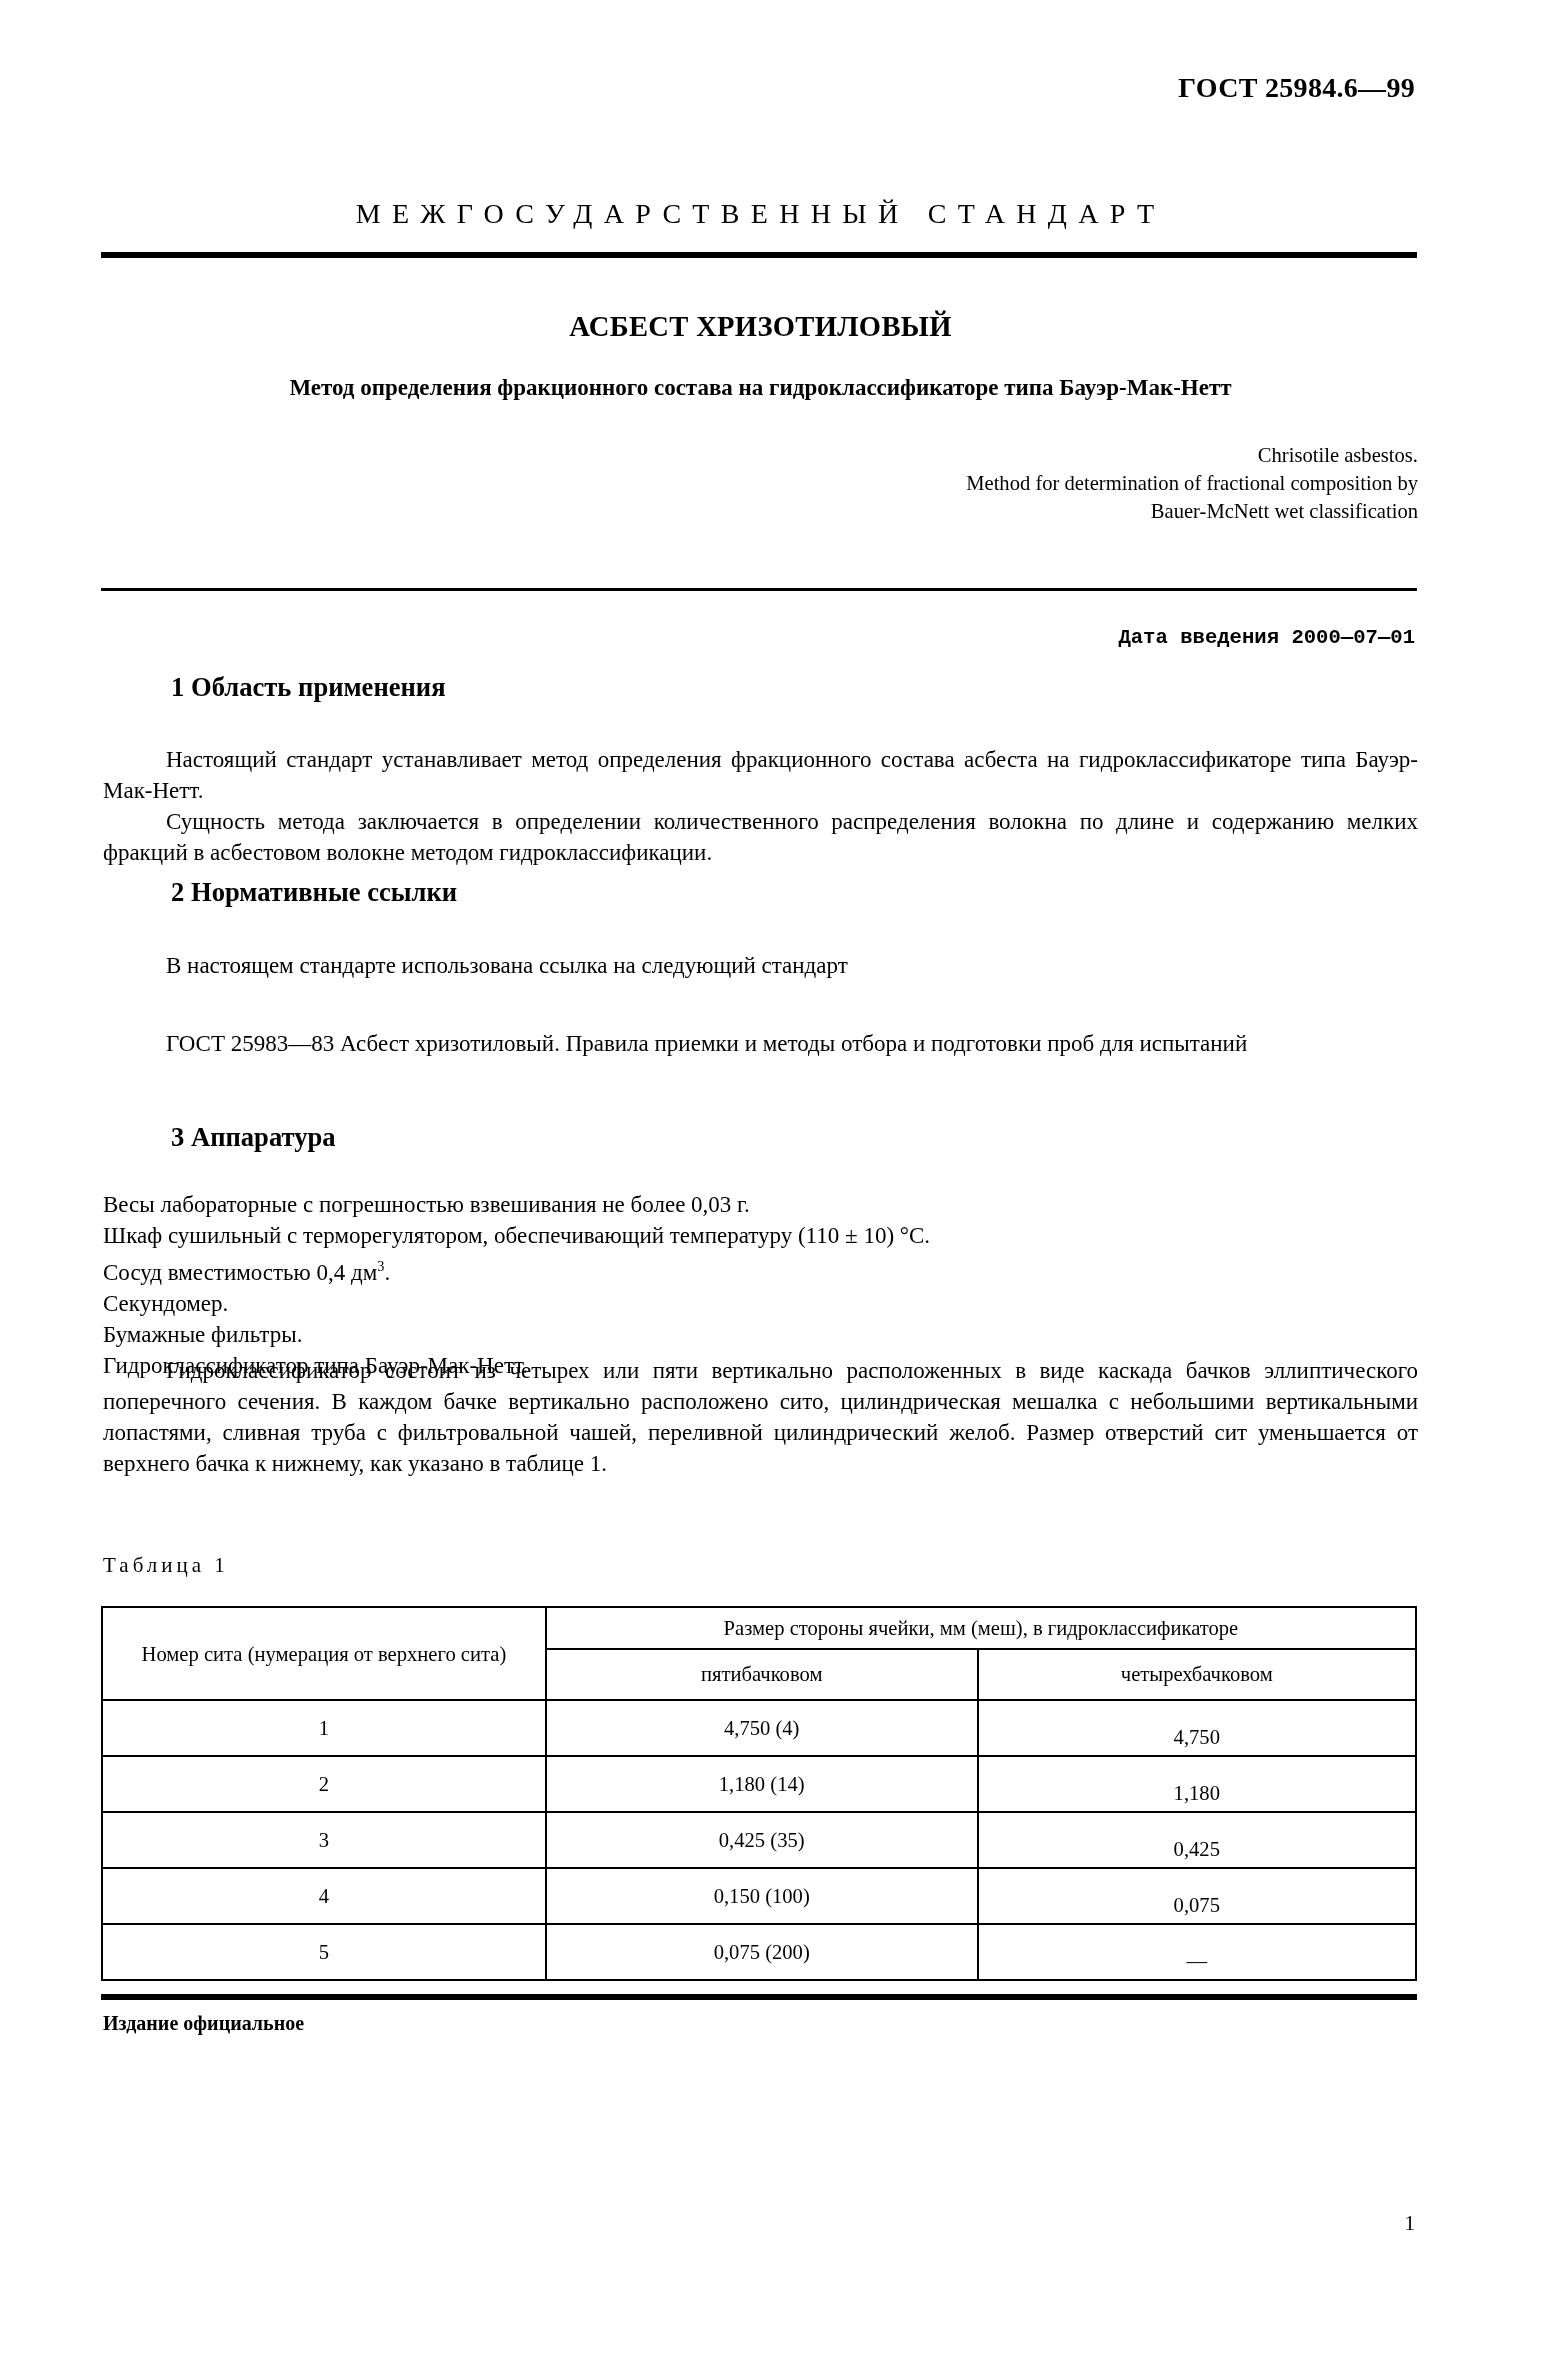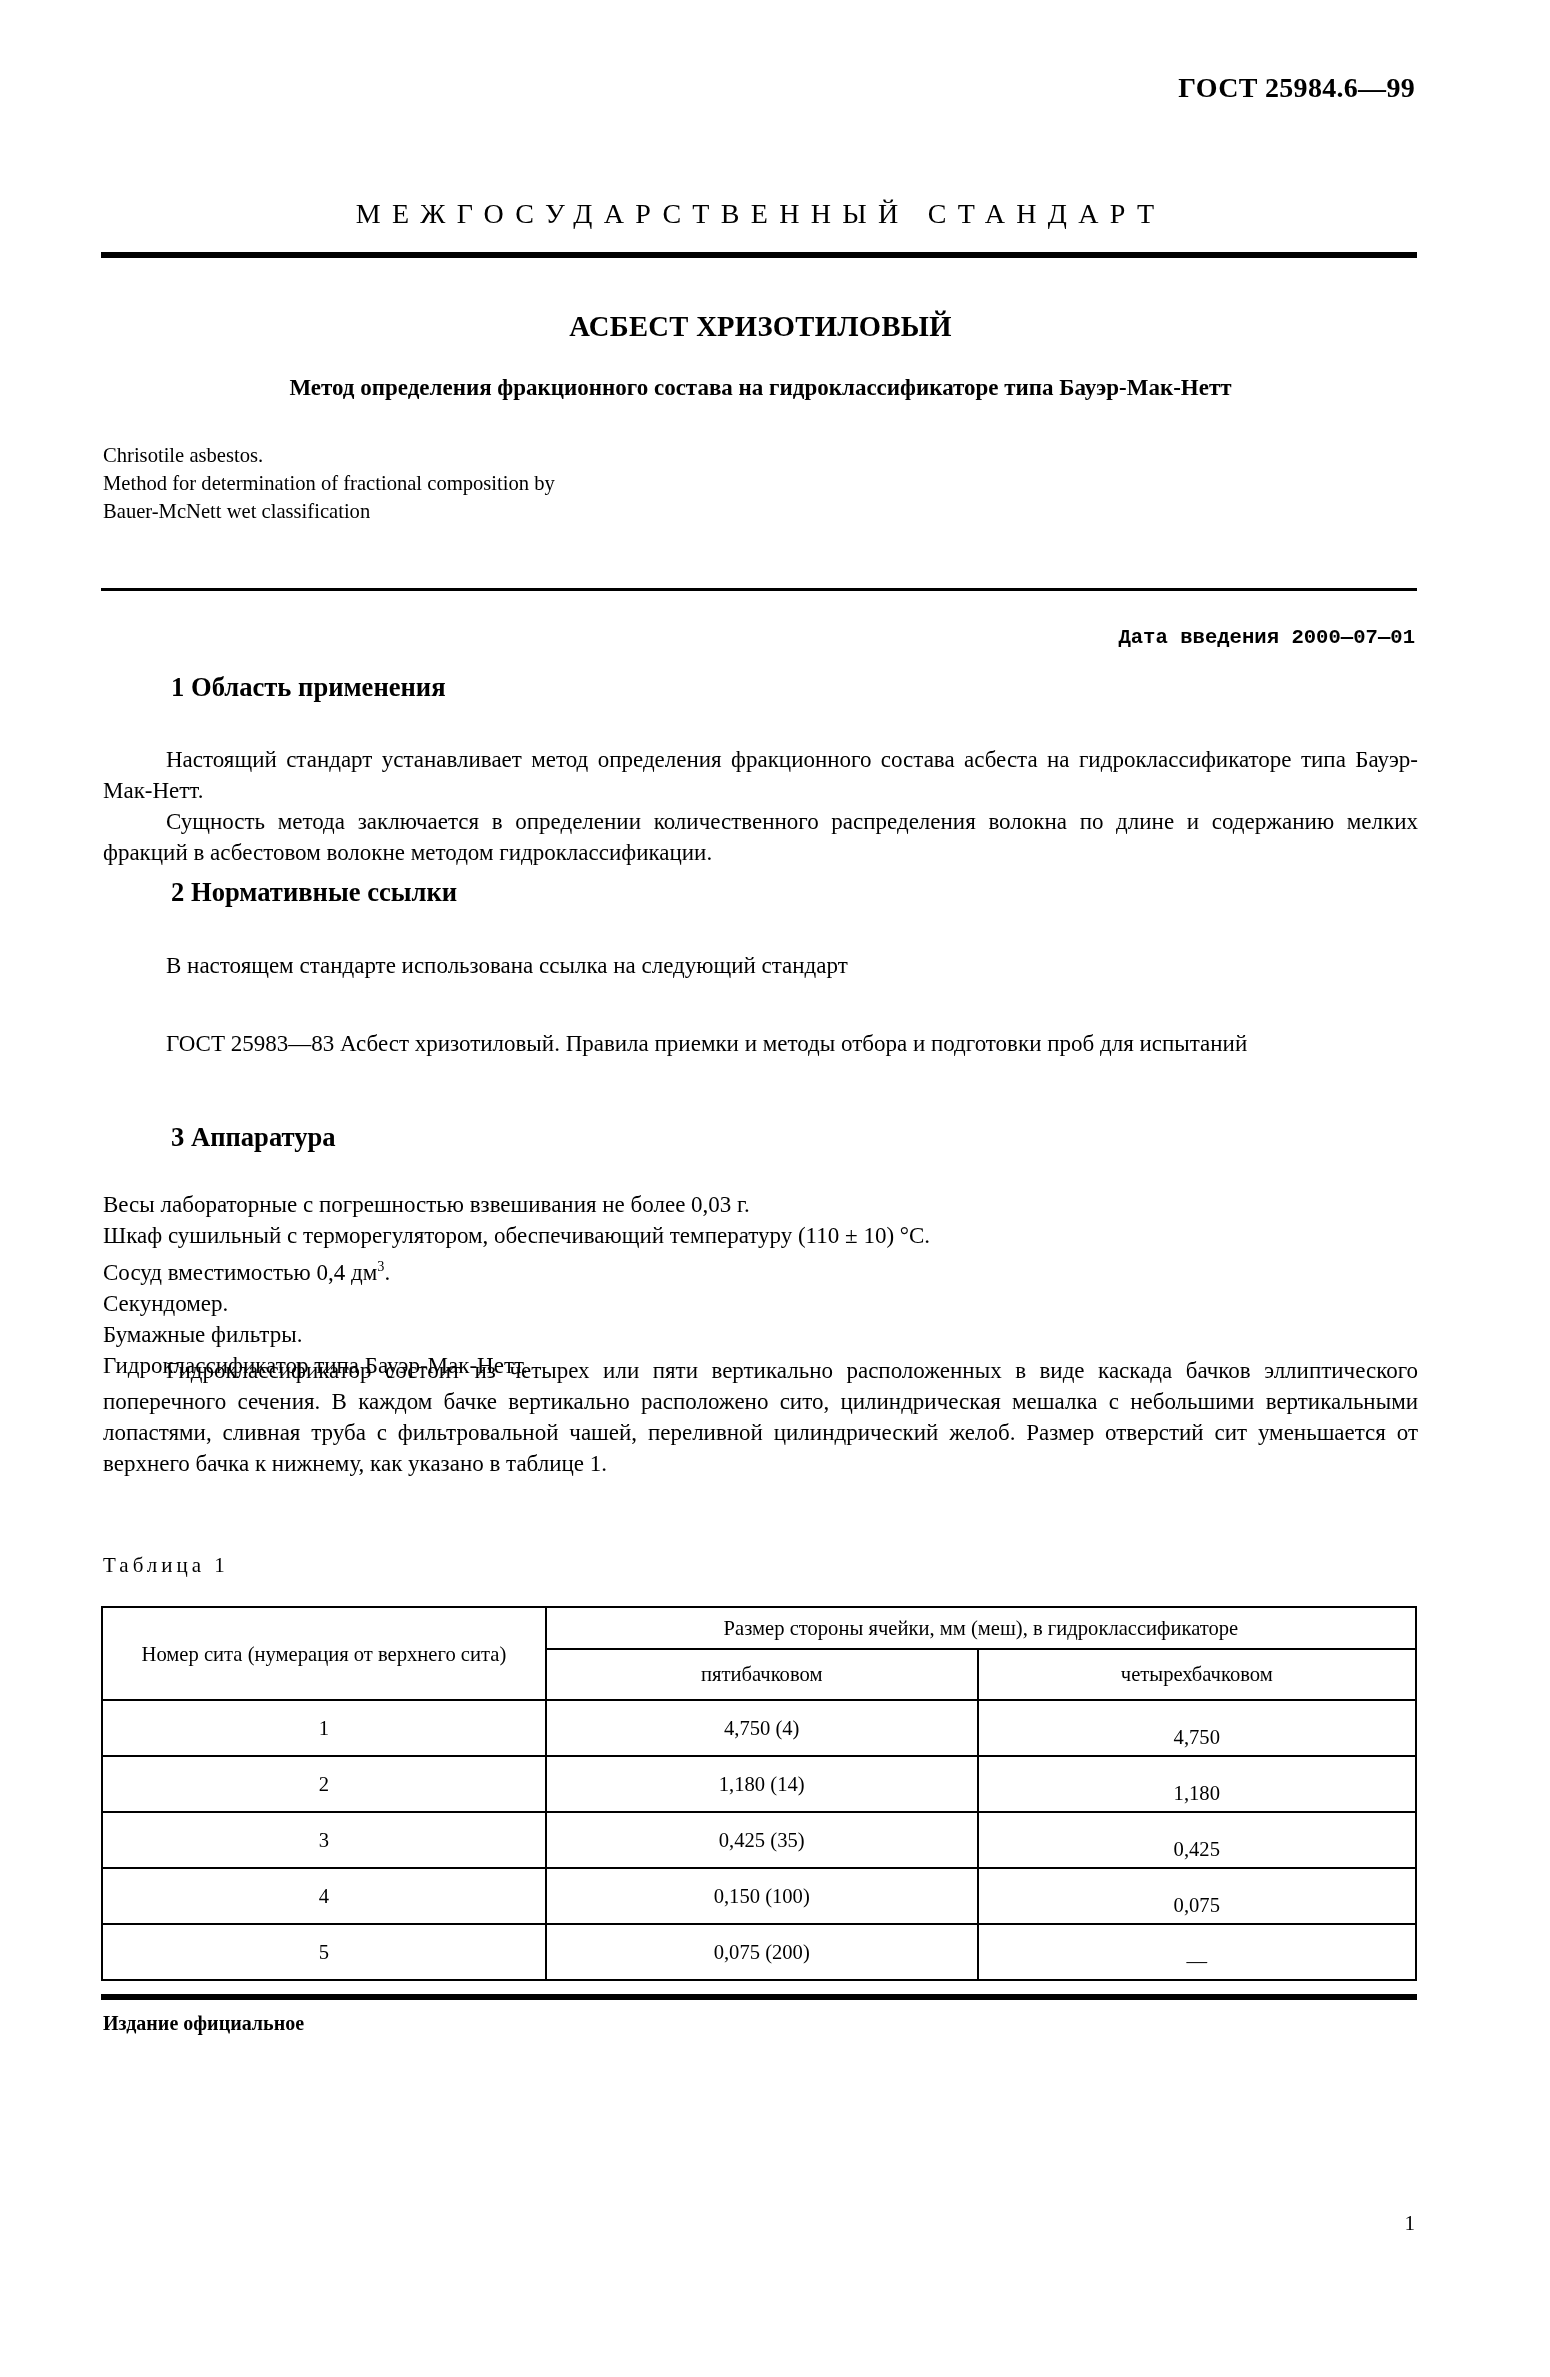--- a/index.html
+++ b/index.html
@@ -79,21 +79,21 @@
     width: 1315px;
     text-align: center;
     font-size: 23px;
     font-weight: bold;
   }
   .title-en {
     position: absolute;
     top: 441px;
     left: 103px;
     width: 1315px;
-    text-align: left;
+    text-align: right;
     font-size: 20.6px;
     line-height: 28px;
   }
   .title-en div { white-space: nowrap; }
 
   
   .date-line {
     position: absolute;
     top: 626px;
     right: 136px;

